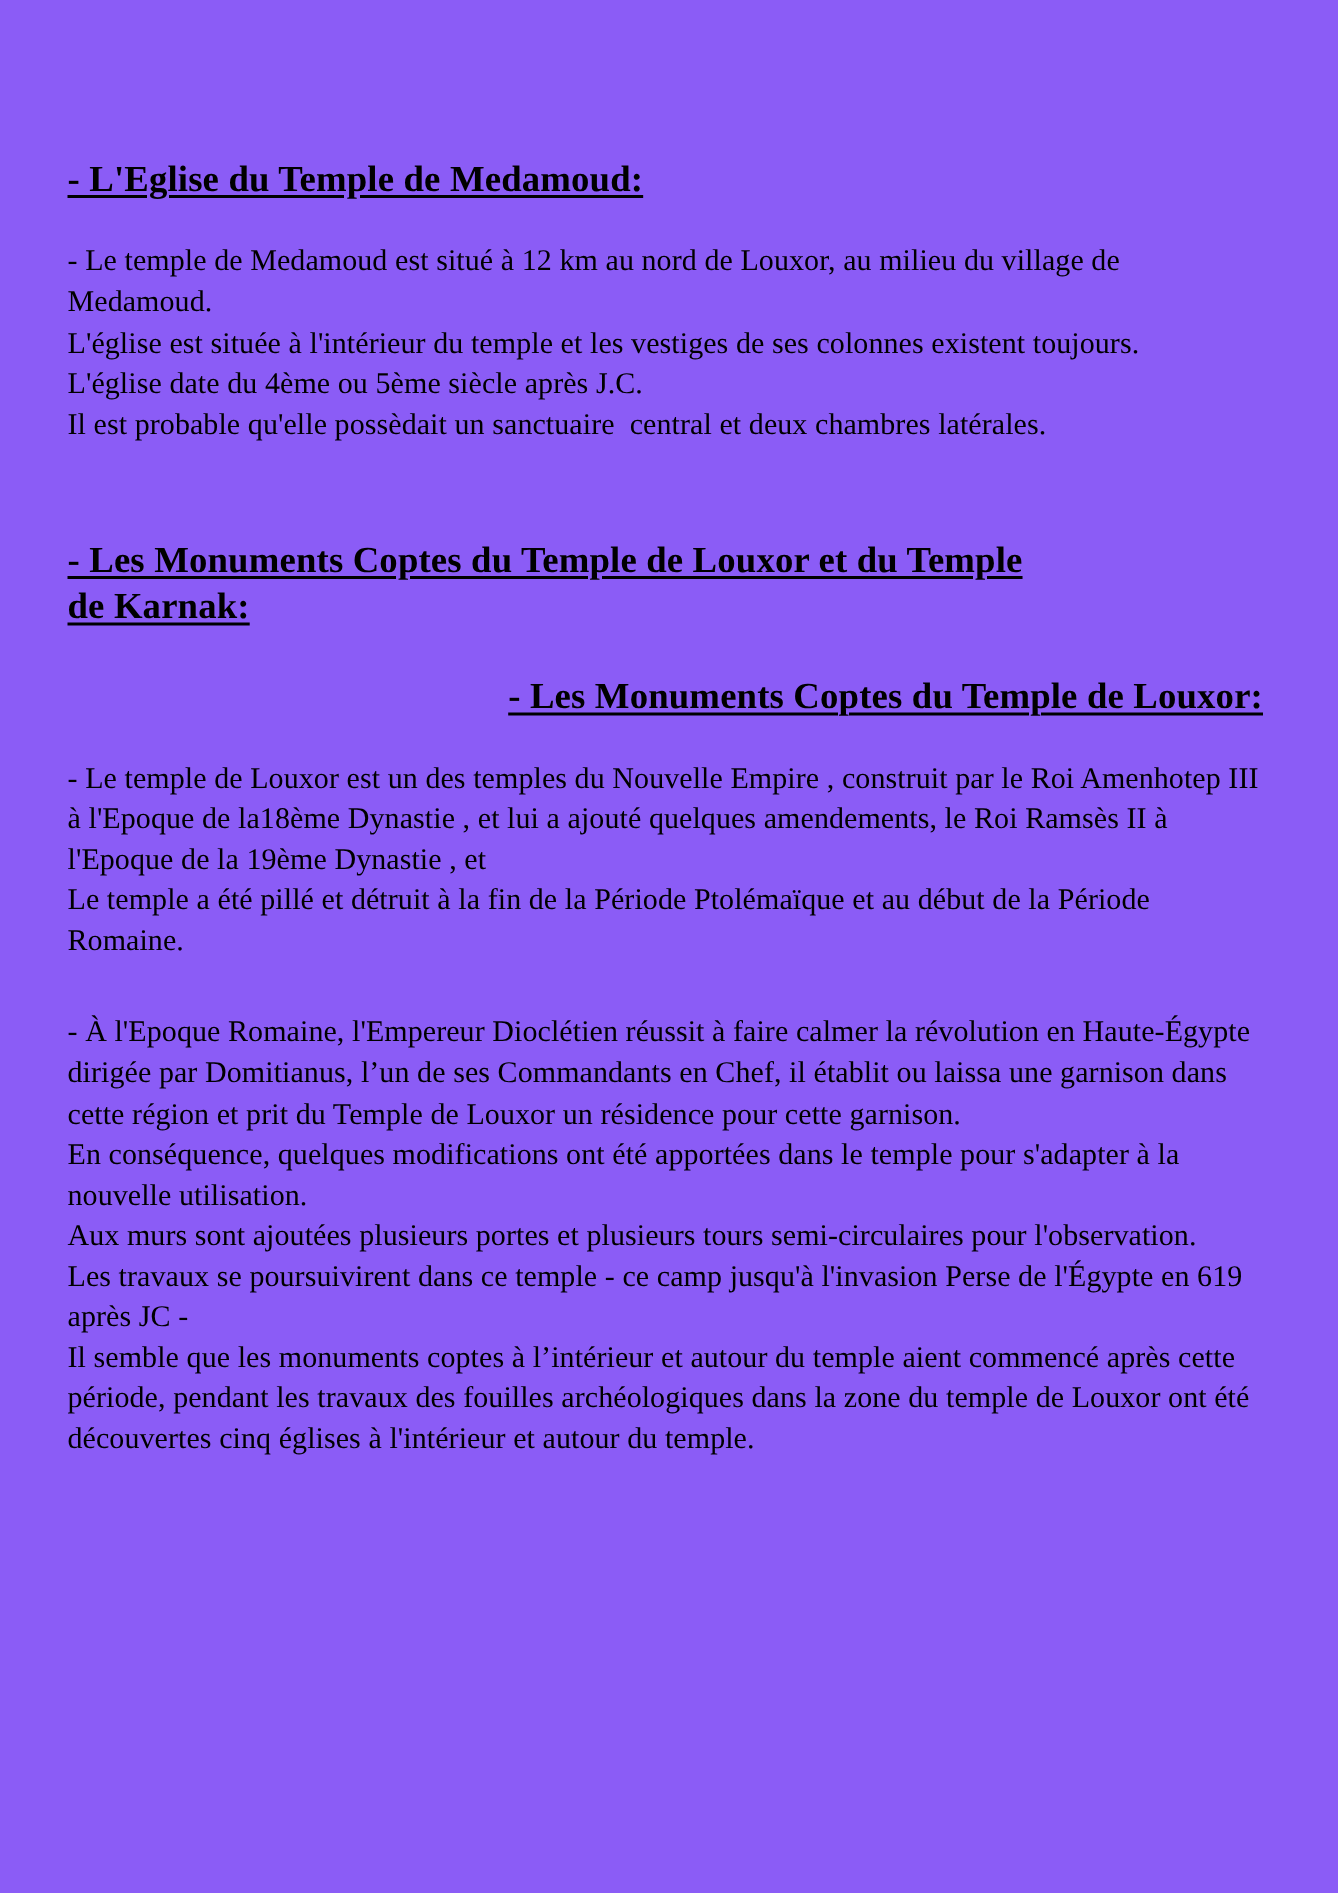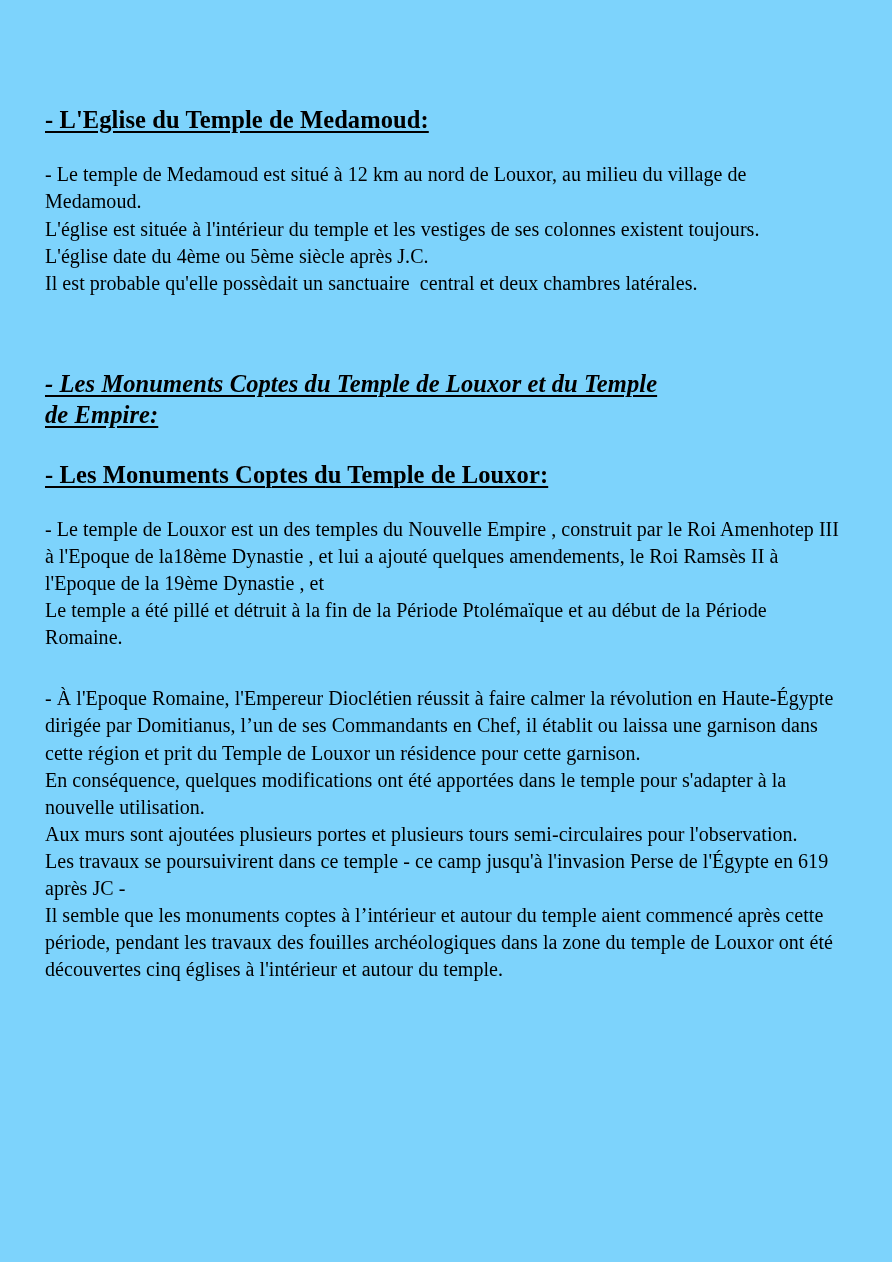--- a/index.html
+++ b/index.html
@@ -13,45 +13,45 @@
     height: 1262px;
     overflow: hidden;
     font-family: "Liberation Serif", "DejaVu Serif", serif;
     color: #000000;
   }
   .page {
     box-sizing: border-box;
     width: 892px;
     height: 1262px;
     padding: 104px 50px 0 45px;
-    background: #7dd3fc;
+    background: #8b5cf6;
   }
   .heading {
     font-size: 24.5px;
     font-weight: bold;
     line-height: 1.28;
     margin: 0;
     letter-spacing: 0.1px;
   }
   .heading .u {
     text-decoration: underline;
     text-decoration-thickness: 2px;
     text-underline-offset: 3px;
   }
   .h-medamoud {
     margin-bottom: 26px;
   }
   .h-karnak {
-    margin-top: 15px;
+    margin-top: 5px;
     margin-bottom: 28px;
     max-width: 800px;
-    font-style: italic;
   }
   .h-louxor {
     margin-bottom: 26px;
+    text-align: right;
   }
   .body-block {
     font-size: 20px;
     line-height: 1.355;
     margin: 0;
     letter-spacing: 0.05px;
     white-space: pre-wrap;
   }
   .gap-large { height: 56px; }
   .gap-mid   { height: 34px; }
@@ -63,21 +63,21 @@
 
   <h1 class="heading h-medamoud"><span class="u">- L'Eglise du Temple de Medamoud:</span></h1>
 
   <p class="body-block">- Le temple de Medamoud est situé à 12 km au nord de Louxor, au milieu du village de Medamoud.
 L'église est située à l'intérieur du temple et les vestiges de ses colonnes existent toujours.
 L'église date du 4ème ou 5ème siècle après J.C.
 Il est probable qu'elle possèdait un sanctuaire  central et deux chambres latérales.</p>
 
   <div class="gap-large"></div>
 
-  <h1 class="heading h-karnak"><span class="u">- Les Monuments Coptes du Temple de Louxor et du Temple </span><br><span class="u">de Empire:</span></h1>
+  <h1 class="heading h-karnak"><span class="u">- Les Monuments Coptes du Temple de Louxor et du Temple </span><br><span class="u">de Karnak:</span></h1>
 
   <h1 class="heading h-louxor"><span class="u">- Les Monuments Coptes du Temple de Louxor:</span></h1>
 
   <p class="body-block">- Le temple de Louxor est un des temples du Nouvelle Empire , construit par le Roi Amenhotep III à l'Epoque de la18ème Dynastie , et lui a ajouté quelques amendements, le Roi Ramsès II à l'Epoque de la 19ème Dynastie , et
 Le temple a été pillé et détruit à la fin de la Période Ptolémaïque et au début de la Période Romaine.</p>
 
   <div class="gap-mid"></div>
 
   <p class="body-block">- À l'Epoque Romaine, l'Empereur Dioclétien réussit à faire calmer la révolution en Haute-Égypte dirigée par Domitianus, l’un de ses Commandants en Chef, il établit ou laissa une garnison dans cette région et prit du Temple de Louxor un résidence pour cette garnison.
 En conséquence, quelques modifications ont été apportées dans le temple pour s'adapter à la nouvelle utilisation.

